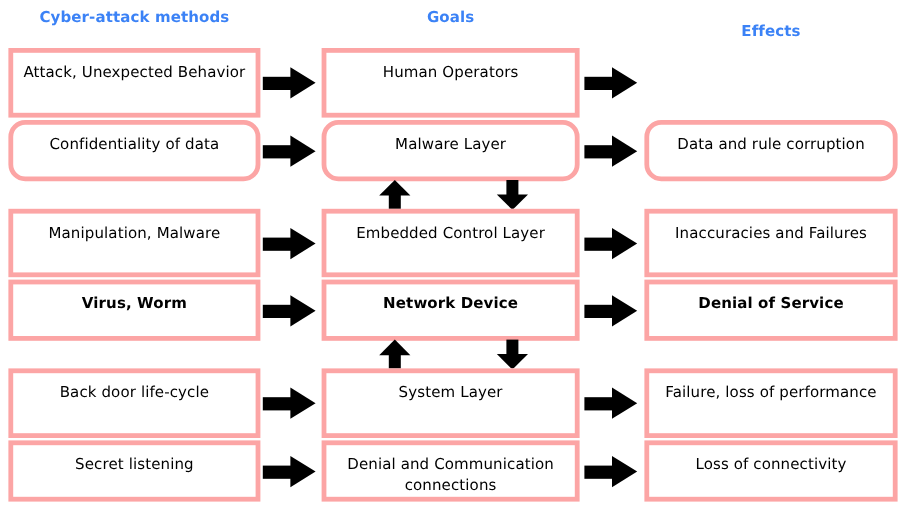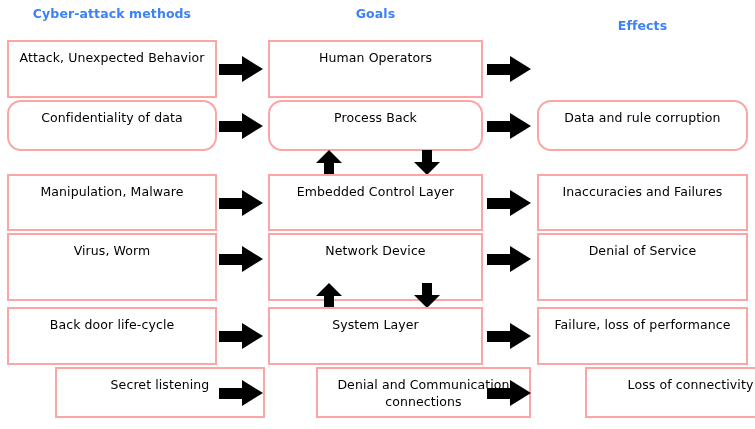--- a/index.html
+++ b/index.html
@@ -33,21 +33,21 @@
     color: #3b82f6;
   }
   #hdr-attacks { left: 7px;   width: 210px; }
   #hdr-goals   { left: 268px; width: 215px; }
   #hdr-effects { left: 537px; width: 211px; margin-top: 12px; }
 
   
   .node {
     position: absolute;
     box-sizing: border-box;
-    border: 2px solid #fca5a5;
+    border: 4px solid #fca5a5;
     background: #ffffff;
     display: flex;
     align-items: flex-start;
     justify-content: center;
     padding-top: 7px;
   }
   .node .label {
     display: block;
     width: 100%;
     text-align: center;
@@ -61,23 +61,23 @@
 
   
   .col-a { left: 7px;   width: 210px; }
   .col-b { left: 268px; width: 215px; }
   .col-c { left: 537px; width: 211px; }
 
   
   .row-1 { top: 40px;  height: 58px; }
   .row-2 { top: 100px; height: 51px; border-radius: 14px; }
   .row-3 { top: 174px; height: 57px; }
-  .row-4 { top: 233px; height: 68px; }
+  .row-4 { top: 233px; height: 51px; font-weight: bold; }
   .row-5 { top: 307px; height: 58px; }
-  .row-6 { top: 367px; height: 51px; margin-left: 48px; }
+  .row-6 { top: 367px; height: 51px; }
 
   
   .harrow {
     position: absolute;
     width: 44px;
     height: 26px;
   }
   .harrow .shaft {
     position: absolute;
     left: 0;
@@ -169,21 +169,21 @@
   </div>
 
   <div class="node col-a row-2">
     <span class="label">Confidentiality of data</span>
   </div>
   <div class="harrow ha-x1 ha-y2">
     <div class="shaft"></div>
     <div class="head"></div>
   </div>
   <div class="node col-b row-2">
-    <span class="label">Process Back</span>
+    <span class="label">Malware Layer</span>
   </div>
   <div class="harrow ha-x2 ha-y2">
     <div class="shaft"></div>
     <div class="head"></div>
   </div>
   <div class="node col-c row-2">
     <span class="label">Data and rule corruption</span>
   </div>
 
   <div class="varrow up va-left va-gap1">

